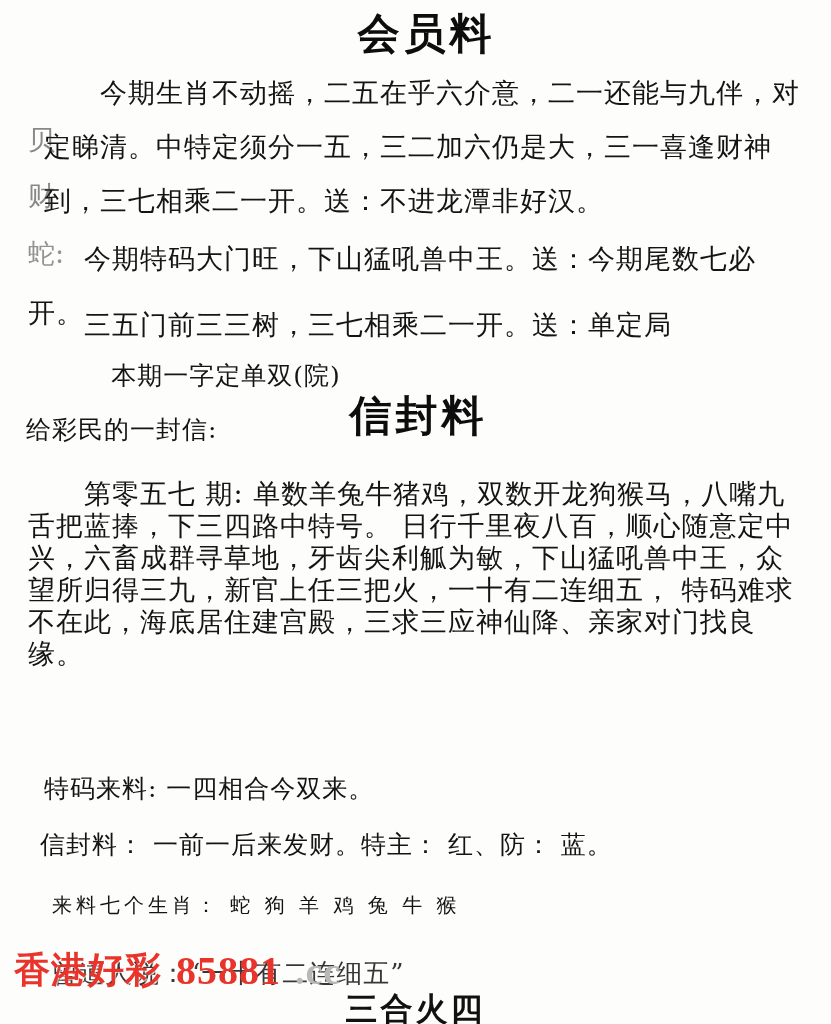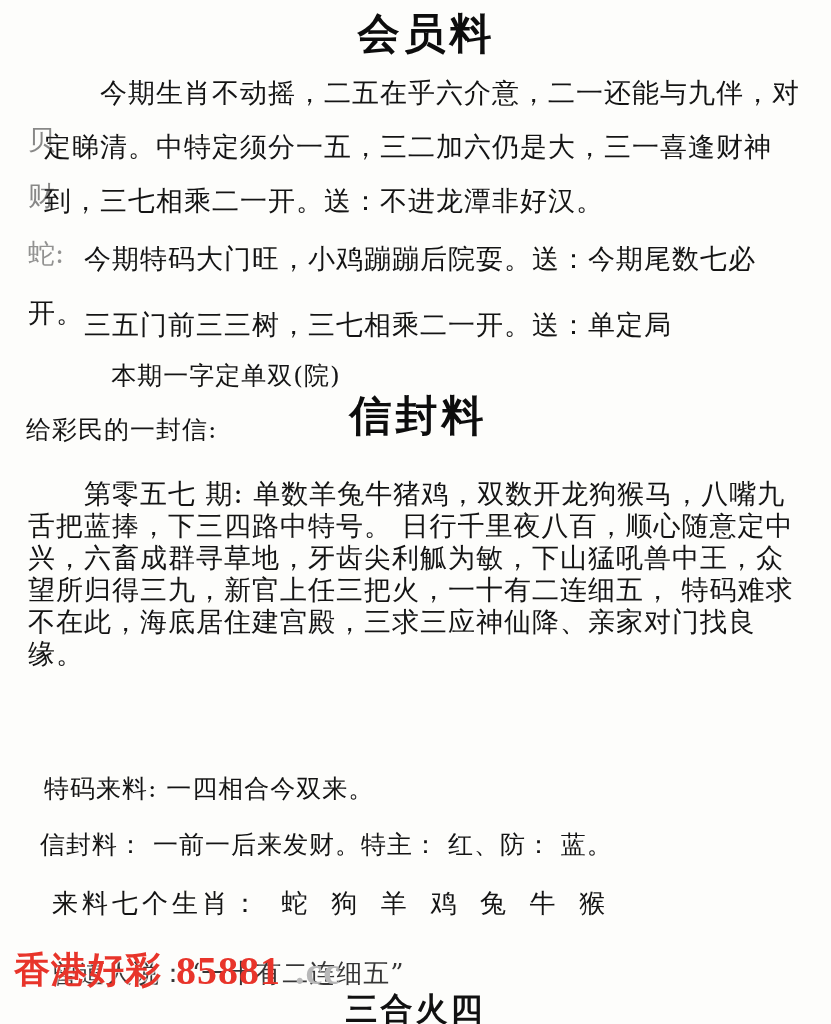--- a/index.html
+++ b/index.html
@@ -101,23 +101,22 @@
   #p8 {
     left: 40px;
     top: 818px;
     width: 760px;
     font-size: 25px;
   }
   #p9 {
     left: 52px;
     top: 878px;
     width: 760px;
-    font-size: 26px;
+    font-size: 20px;
     letter-spacing: 4px;
-    font-family: Liberation Mono, monospace;
   }
   #p10 {
     left: 52px;
     top: 946px;
     width: 760px;
     font-size: 26px;
     opacity: 0.85;
   }
   #p11 {
     position: absolute;
@@ -176,21 +175,21 @@
 <div class="page">
 
   <h1 class="heading" id="title-main">会员料</h1>
 
   <div class="para indent" id="p1">今期生肖不动摇，二五在乎六介意，二一还能与九伴，对定睇清。中特定须分一五，三二加六仍是大，三一喜逢财神到，三七相乘二一开。送：不进龙潭非好汉。</div>
 
   <span class="faded" id="faded-a">贝</span>
   <span class="faded" id="faded-b">财</span>
   <span class="faded" id="faded-c">蛇:</span>
 
-  <div class="para indent" id="p2">今期特码大门旺，小鸡蹦蹦后院耍。送：今期尾数七必开。</div>
+  <div class="para indent" id="p2">今期特码大门旺，下山猛吼兽中王。送：今期尾数七必开。</div>
 
   <div class="para indent" id="p3">三五门前三三树，三七相乘二一开。送：单定局</div>
 
   <div class="para" id="p4">本期一字定单双(院)</div>
 
   <h1 class="heading" id="title-second">信封料</h1>
 
   <div class="para" id="p5">给彩民的一封信:</div>
 
   <div class="para indent" id="p6">第零五七 期: 单数羊兔牛猪鸡，双数开龙狗猴马，八嘴九舌把蓝捧，下三四路中特号。 日行千里夜八百，顺心随意定中兴，六畜成群寻草地，牙齿尖利觚为敏，下山猛吼兽中王，众望所归得三九，新官上任三把火，一十有二连细五， 特码难求不在此，海底居住建宫殿，三求三应神仙降、亲家对门找良缘。</div>

